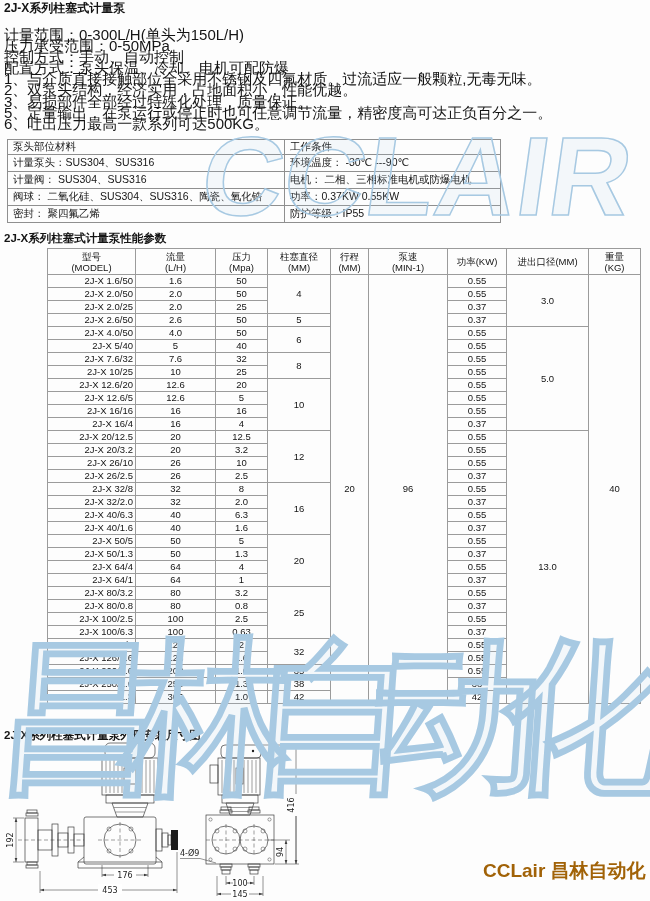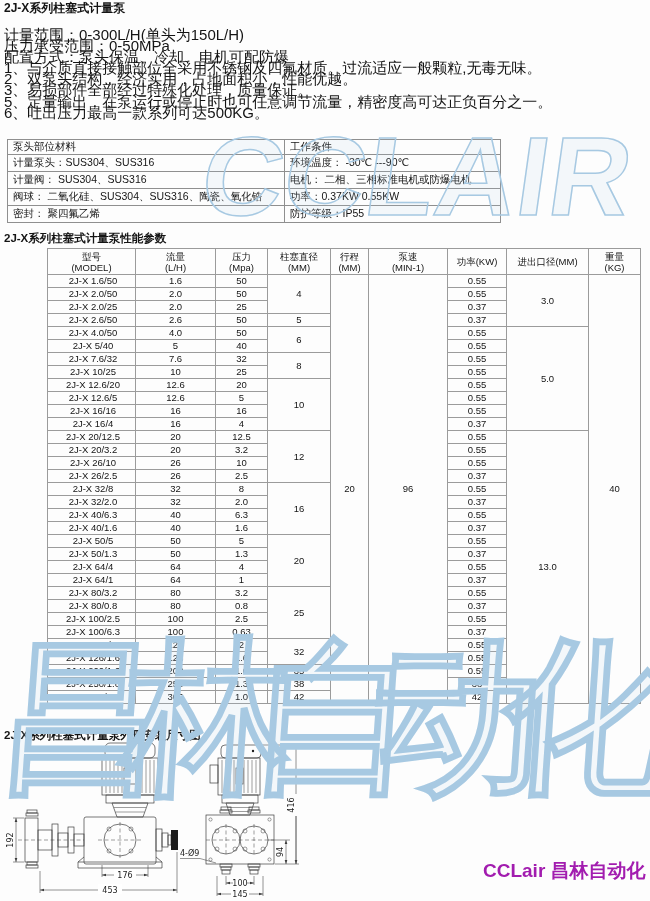--- a/index.html
+++ b/index.html
@@ -19,52 +19,53 @@
   .mat-table td{height:16px;text-align:left;margin-top:12px;}
   
   .sec-heading{font-size:11.5px;font-weight:bold;white-space:nowrap;}
   .perf-heading{left:4px;top:231px;}
   .draw-heading{left:4px;top:709px;margin-top:19px;}
   
   .perf-table{left:47px;top:248px;border-collapse:collapse;table-layout:fixed;width:593px;}
   .perf-table th,.perf-table td{border:1px solid #9b9b9b;font-size:9.5px;text-align:center;padding:0 2px;white-space:nowrap;overflow:hidden;}
   .perf-table th{font-weight:normal;height:25px;line-height:11px;vertical-align:middle;}
   .perf-table td{height:12px;line-height:12px;}
-  .perf-table td.c-model{text-align:center;padding-left:5px;}
+  .perf-table td.c-model{text-align:right;padding-left:5px;}
   
   .drawing{left:0;top:726px;}
   .ln{stroke:#3c3c3c;stroke-width:.7;fill:none;}
   .thin{stroke:#3c3c3c;stroke-width:.5;fill:none;}
   .dash{stroke-dasharray:4,2.5;}
   .dim{stroke:#3c3c3c;stroke-width:.55;fill:none;}
   .dkfill{fill:#1c1c1c;stroke:none;}
   .wh{fill:#fff;stroke:none;}
   .dimtxt{font-family:"DejaVu Sans",sans-serif;font-size:8px;fill:#222;}
   
-  .brand{left:483px;top:858px;font-size:19px;font-weight:bold;white-space:nowrap;color:#a21caf;}
+  .brand{left:483px;top:858px;font-size:19px;font-weight:bold;white-space:nowrap;color:#a16207;}
   
   .watermark{
     position:absolute;z-index:3;pointer-events:none;font-weight:bold;white-space:nowrap;
     color:rgba(173,205,230,0.12);
     -webkit-text-stroke:1.5px #a7c9e2;
   }
   .wm-top{left:212px;top:112px;font-size:112px;letter-spacing:1px;transform:skewX(-8deg);transform-origin:left top;}
   .wm-bottom{left:6px;top:606px;font-size:168px;letter-spacing:-42px;transform:skewX(-4deg);transform-origin:left top;}
   .content{position:absolute;inset:0;z-index:1;}
 </style>
 </head>
 <body>
 
 <div class="content">
 
   <div class="abs top-block">
     <div class="doc-title">2J-X系列柱塞式计量泵</div>
     <div id="spec-lines">
         <div class="spec-line">计量范围：0-300L/H(单头为150L/H)</div>
         <div class="spec-line">压力承受范围：0-50MPa</div>
+        <div class="spec-line">控制方式：手动、自动控制</div>
         <div class="spec-line">配置方式：泵头保温、冷却、电机可配防爆</div>
       </div>
     <div id="feature-lines">
         <div class="feature-line">1、与介质直接接触部位全采用不锈钢及四氟材质。过流适应一般颗粒,无毒无味。</div>
         <div class="feature-line">2、双泵头结构，经济实用，占地面积小，性能优越。</div>
         <div class="feature-line">3、易损部件全部经过特殊化处理，质量保证。</div>
         <div class="feature-line">5、定量输出，在泵运行或停止时也可任意调节流量，精密度高可达正负百分之一。</div>
         <div class="feature-line">6、吐出压力最高一款系列可达500KG。</div>
       </div>
   </div>

